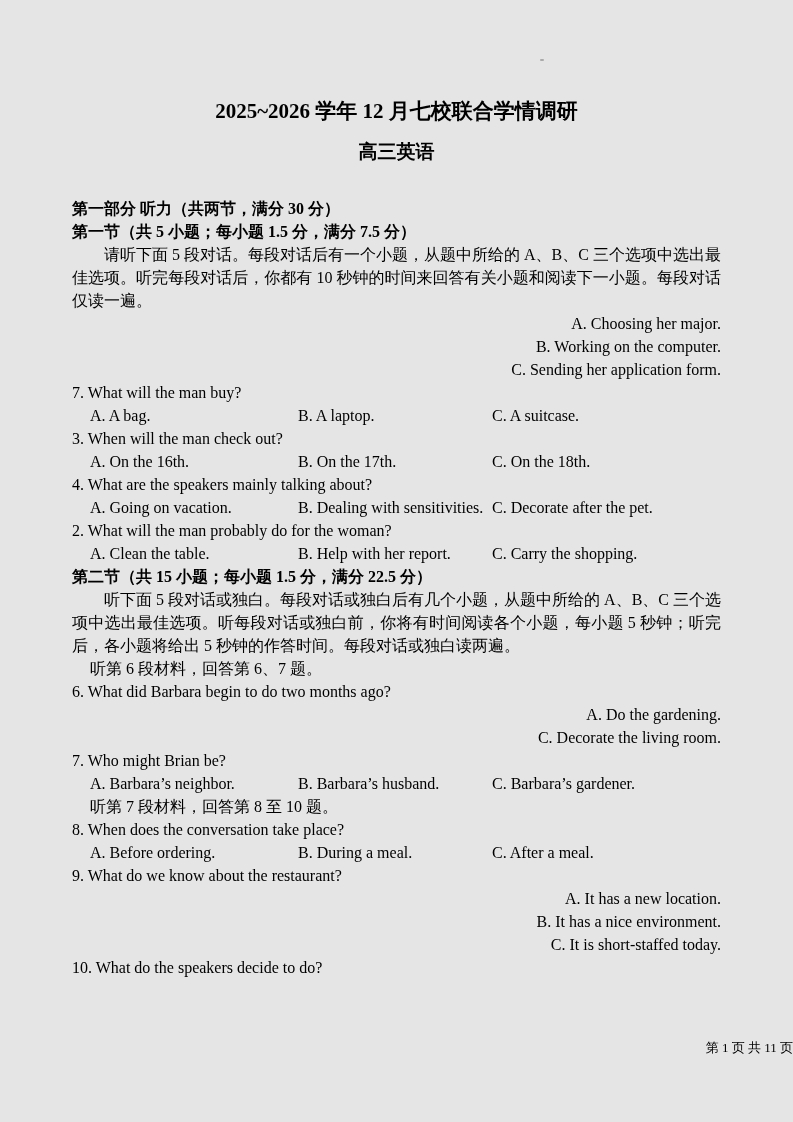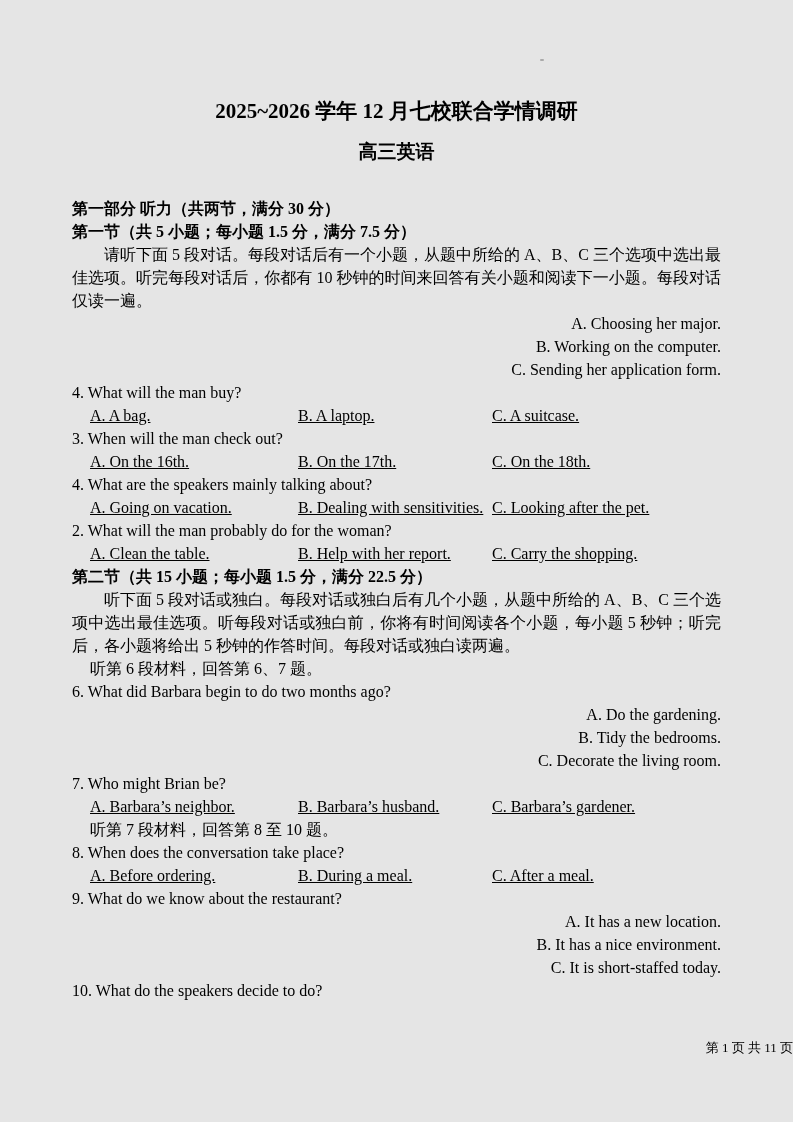--- a/index.html
+++ b/index.html
@@ -47,21 +47,20 @@
     text-align: justify;
     text-indent: 2em;
   }
   .note { padding-left: 18px; }
   .question .stem { }
   .options-stacked .option { padding-left: 18px; text-align: right; }
   .options-row {
     display: grid;
     grid-template-columns: 208px 194px 1fr;
     padding-left: 18px;
-    text-decoration: underline;
   }
   .options-row .option { padding-right: 6px; }
   .page-footer {
     position: absolute;
     left: 0;
     bottom: 66px;
     width: 100%;
     text-align: right;
     font-size: 13px;
     line-height: 16px;
@@ -79,59 +78,58 @@
       <div class="section-heading">第一节（共 5 小题；每小题 1.5 分，满分 7.5 分）</div>
       <div class="intro">请听下面 5 段对话。每段对话后有一个小题，从题中所给的 A、B、C 三个选项中选出最佳选项。听完每段对话后，你都有 10 秒钟的时间来回答有关小题和阅读下一小题。每段对话仅读一遍。</div>
       <div class="question">
         <div class="options-stacked">
           <div class="option">A. Choosing her major.</div>
           <div class="option">B. Working on the computer.</div>
           <div class="option">C. Sending her application form.</div>
         </div>
       </div>
       <div class="question">
-        <div class="stem">4. What will the man buy?</div>
+        <div class="stem">7. What will the man buy?</div>
         <div class="options-row">
           <div class="option">A. A bag.</div>
           <div class="option">B. A laptop.</div>
           <div class="option">C. A suitcase.</div>
         </div>
       </div>
       <div class="question">
         <div class="stem">3. When will the man check out?</div>
         <div class="options-row">
           <div class="option">A. On the 16th.</div>
           <div class="option">B. On the 17th.</div>
           <div class="option">C. On the 18th.</div>
         </div>
       </div>
       <div class="question">
         <div class="stem">4. What are the speakers mainly talking about?</div>
         <div class="options-row">
           <div class="option">A. Going on vacation.</div>
           <div class="option">B. Dealing with sensitivities.</div>
-          <div class="option">C. Looking after the pet.</div>
+          <div class="option">C. Decorate after the pet.</div>
         </div>
       </div>
       <div class="question">
         <div class="stem">2. What will the man probably do for the woman?</div>
         <div class="options-row">
           <div class="option">A. Clean the table.</div>
           <div class="option">B. Help with her report.</div>
           <div class="option">C. Carry the shopping.</div>
         </div>
       </div>
       <div class="section-heading">第二节（共 15 小题；每小题 1.5 分，满分 22.5 分）</div>
       <div class="intro">听下面 5 段对话或独白。每段对话或独白后有几个小题，从题中所给的 A、B、C 三个选项中选出最佳选项。听每段对话或独白前，你将有时间阅读各个小题，每小题 5 秒钟；听完后，各小题将给出 5 秒钟的作答时间。每段对话或独白读两遍。</div>
       <div class="note">听第 6 段材料，回答第 6、7 题。</div>
       <div class="question">
         <div class="stem">6. What did Barbara begin to do two months ago?</div>
         <div class="options-stacked">
           <div class="option">A. Do the gardening.</div>
-          <div class="option">B. Tidy the bedrooms.</div>
           <div class="option">C. Decorate the living room.</div>
         </div>
       </div>
       <div class="question">
         <div class="stem">7. Who might Brian be?</div>
         <div class="options-row">
           <div class="option">A. Barbara’s neighbor.</div>
           <div class="option">B. Barbara’s husband.</div>
           <div class="option">C. Barbara’s gardener.</div>
         </div>

